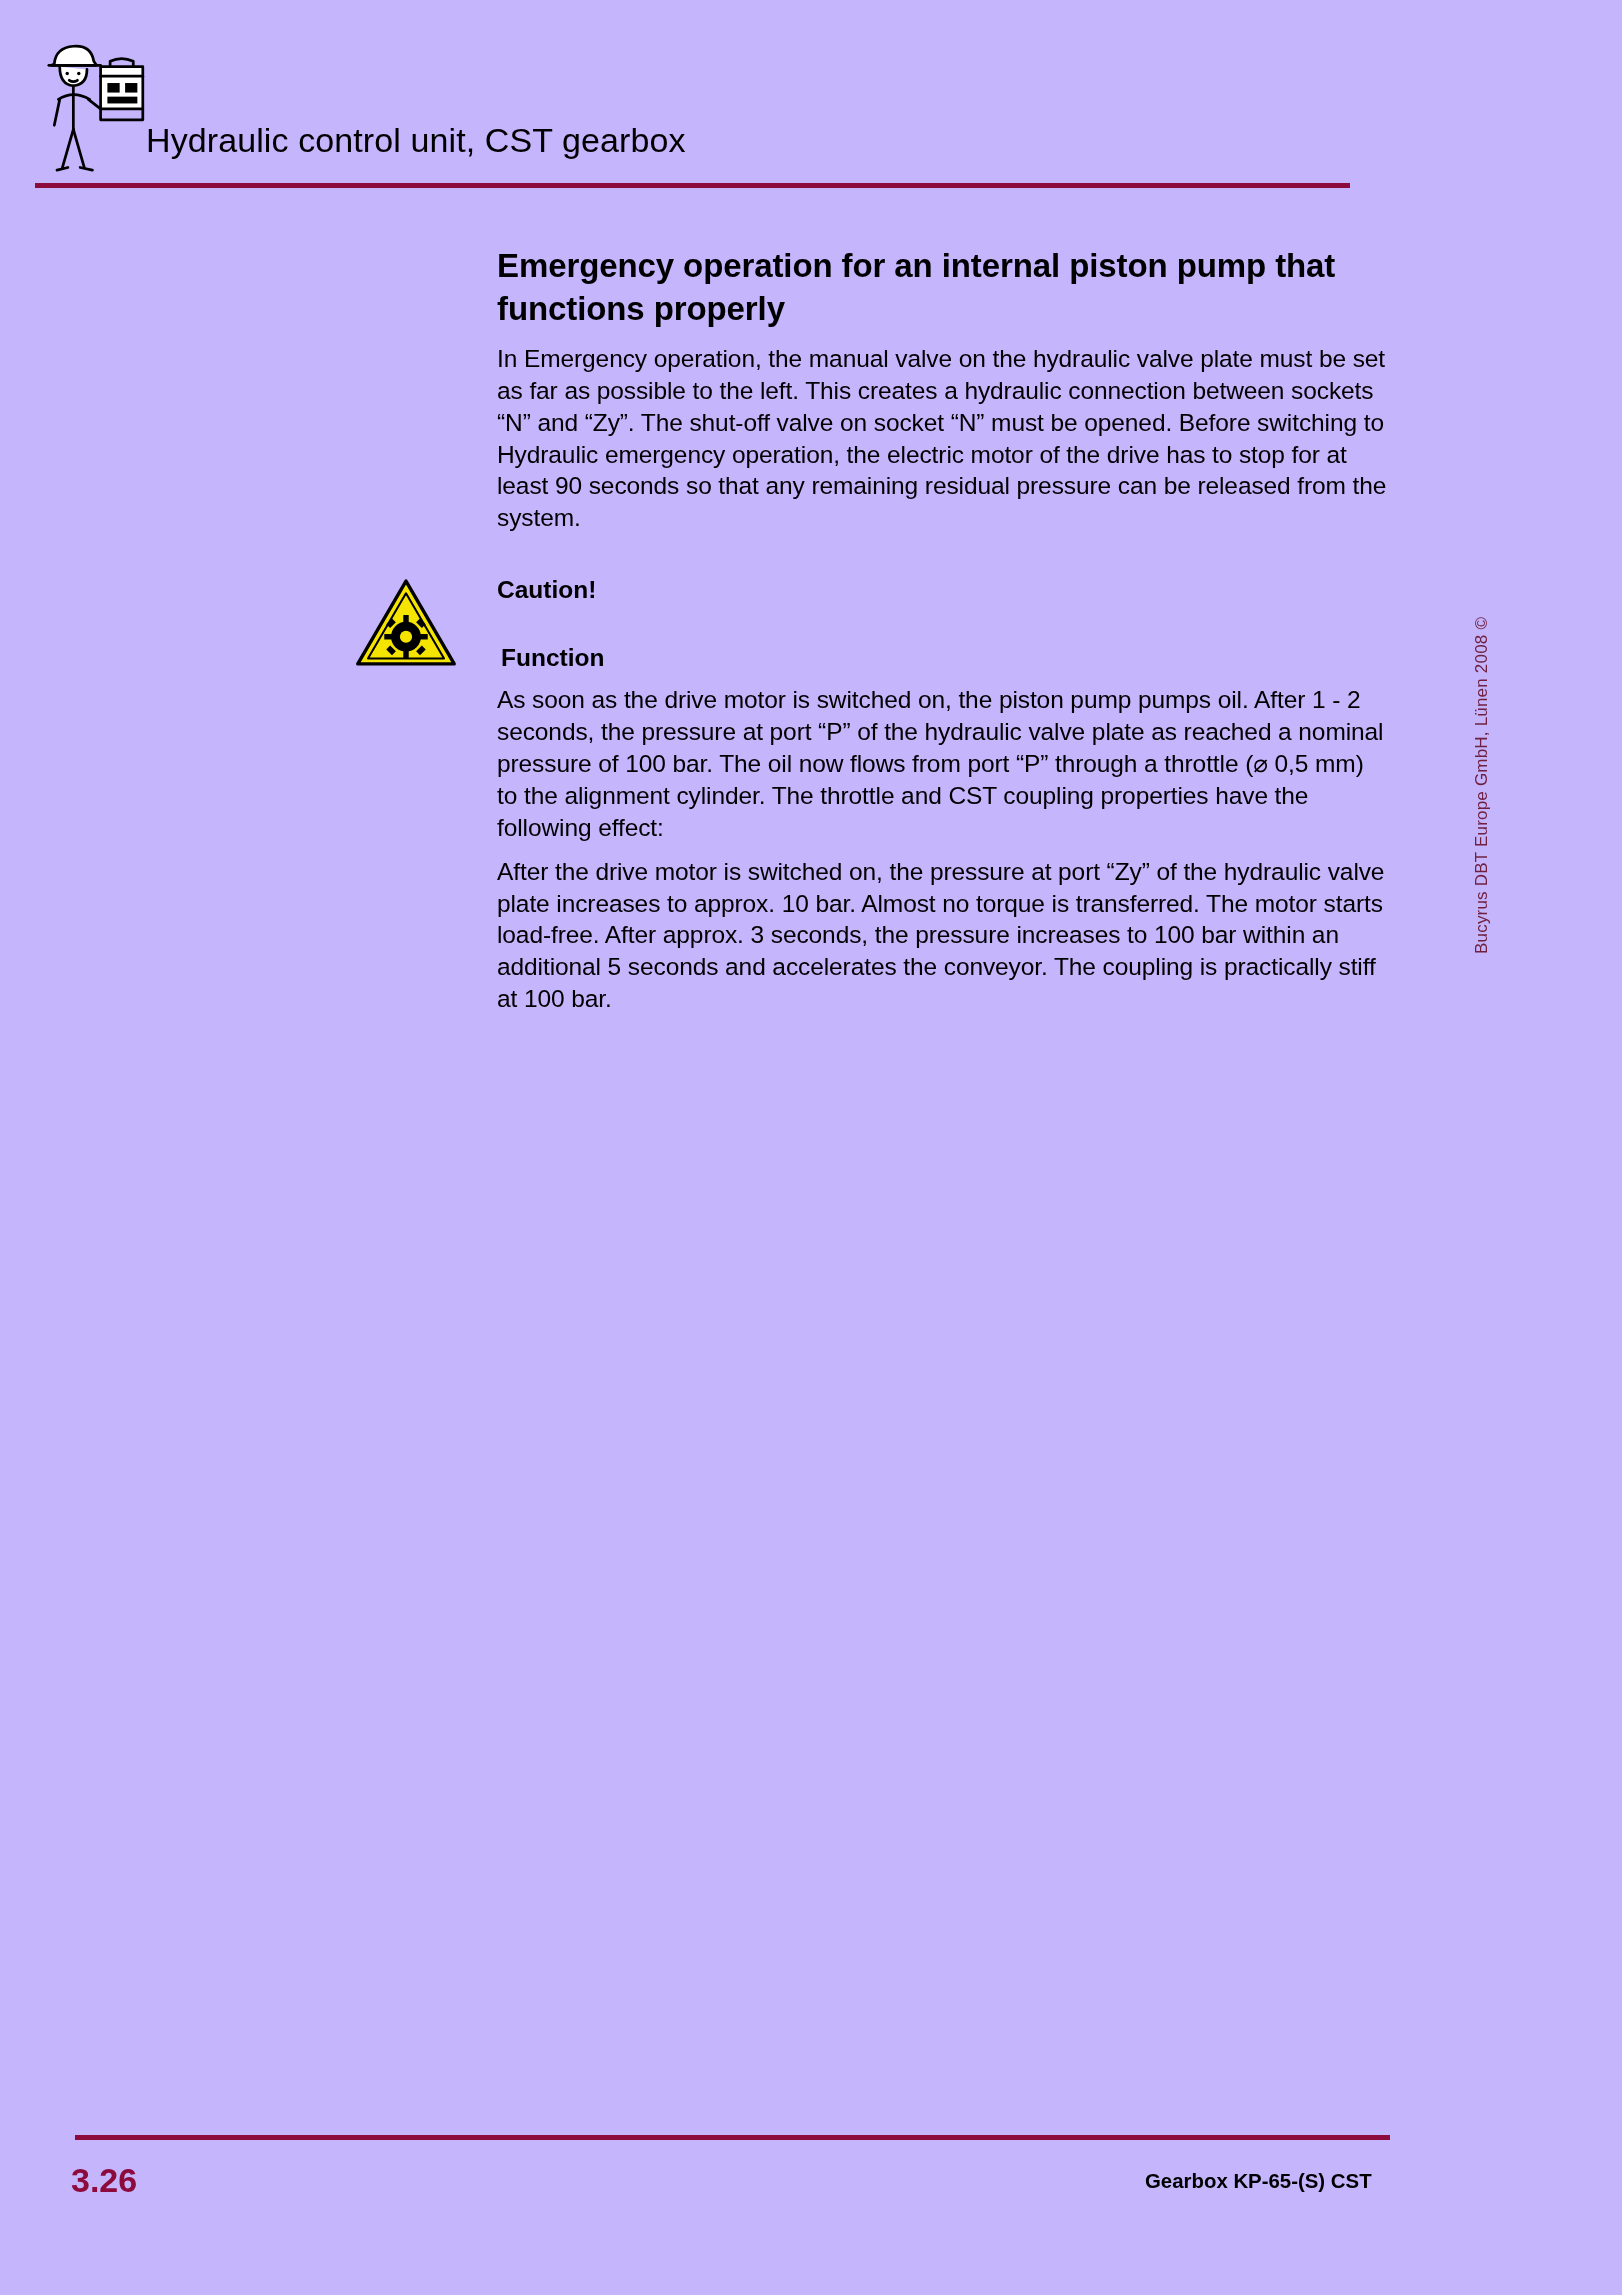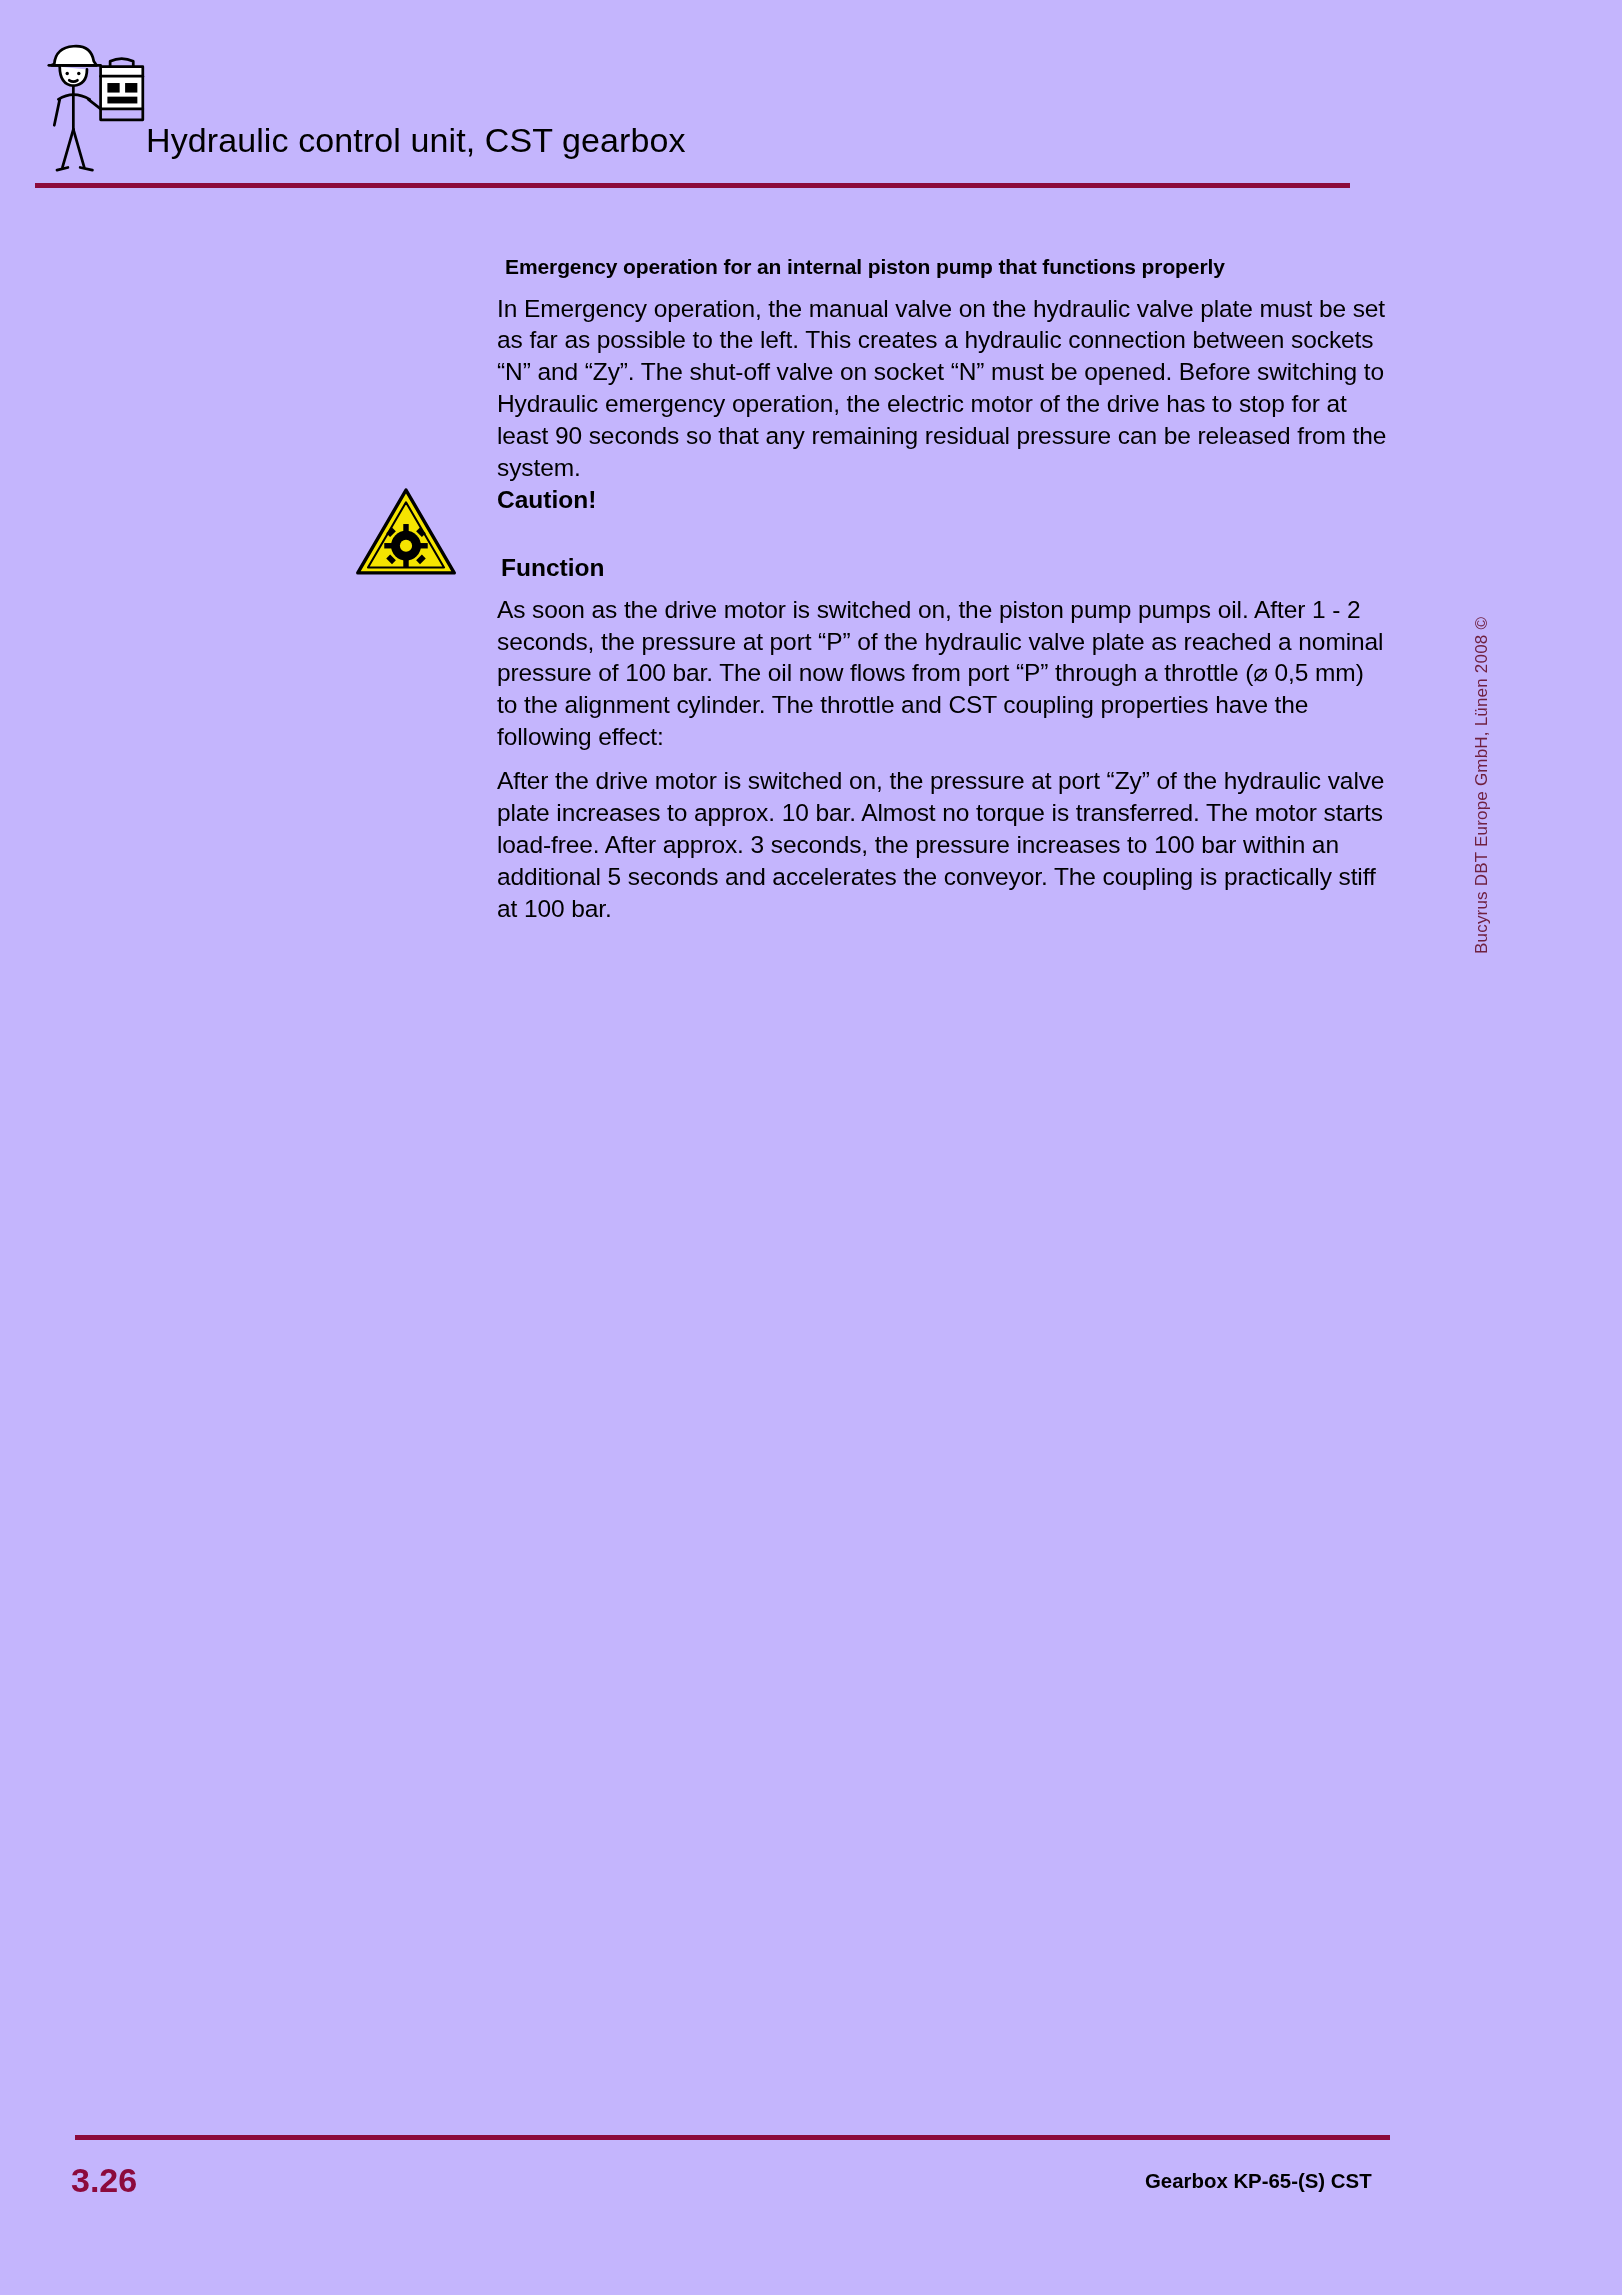--- a/index.html
+++ b/index.html
@@ -53,41 +53,42 @@
   }
 
   
   .content {
     position: absolute;
     left: 497px;
     top: 245px;
     width: 893px;
   }
   h2.section-title {
-    margin: 8px;
-    font-size: 21px;
+    margin: 0;
+    font-size: 33px;
     font-weight: bold;
     line-height: 1.30;
     letter-spacing: -0.1px;
   }
   p.body-text {
     margin: 12.3px 0 0 0;
     font-size: 24.5px;
     line-height: 1.30;
     letter-spacing: -0.1px;
   }
   h3.sub-title {
     margin: 38px 0 0 4px;
     font-size: 24.5px;
     font-weight: bold;
   }
 
   
   .caution-block {
     position: relative;
+    margin-top: 40px;
   }
   .caution-sign {
     position: absolute;
     left: -142px;
     top: 2.7px;
     width: 102px;
     height: 91px;
   }
   .caution-heading {
     margin: 0;

